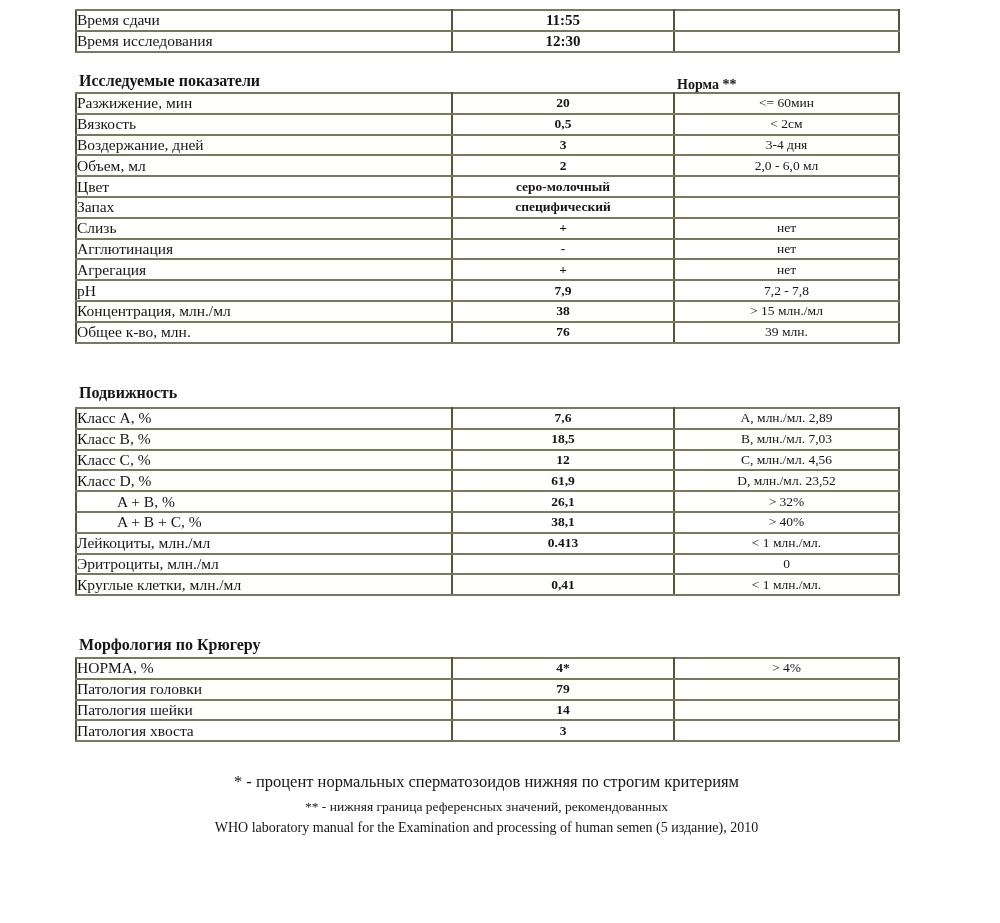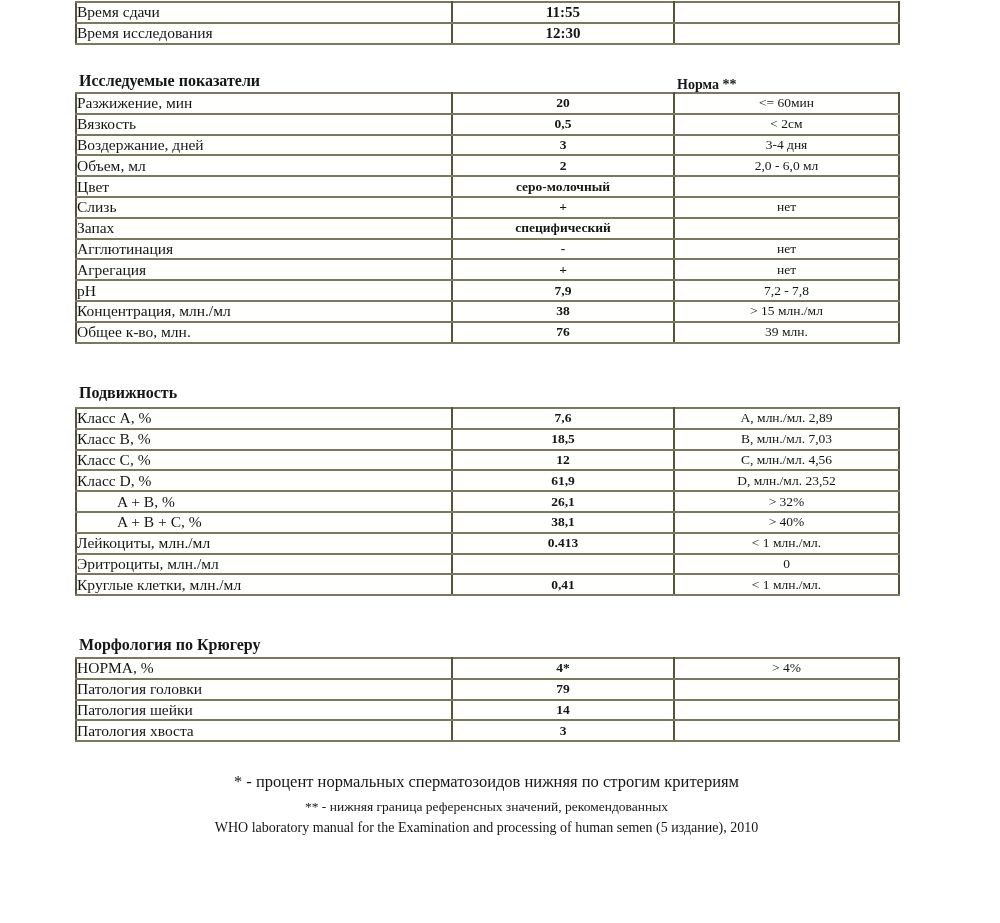--- a/index.html
+++ b/index.html
@@ -31,21 +31,21 @@
     padding:0;
     overflow:hidden;
     white-space:nowrap;
     vertical-align:middle;
   }
   .c-label{font-size:15.5px;padding-left:5px;}
   .c-label.indent{padding-left:40px;}
   .c-value{font-weight:bold;text-align:center;font-size:13.5px;}
   .c-norm{text-align:center;font-size:13.5px;}
   .top-tbl .c-value{font-size:15px;}
-  .top-tbl{top:1px;padding-left:20px;}
+  .top-tbl{top:9px;padding-left:20px;}
   #tbl-1{top:92px;}
   #tbl-2{top:407px;}
   #tbl-3{top:657px;}
   .sec-head{
     position:absolute;left:79px;
     font-weight:bold;font-size:16px;white-space:nowrap;
   }
   #head-1{top:72px;}
   #head-2{top:384px;}
   #head-3{top:636px;}
@@ -122,32 +122,32 @@
           <td class="c-norm">2,0 - 6,0 мл</td>
         </tr>
 
         <tr>
           <td class="c-label">Цвет</td>
           <td class="c-value">серо-молочный</td>
           <td class="c-norm"></td>
         </tr>
 
         <tr>
+          <td class="c-label">Запах</td>
+          <td class="c-value">специфический</td>
+          <td class="c-norm"></td>
+        </tr>
+
+        <tr>
           <td class="c-label">Слизь</td>
           <td class="c-value">+</td>
           <td class="c-norm">нет</td>
         </tr>
 
         <tr>
-          <td class="c-label">Запах</td>
-          <td class="c-value">специфический</td>
-          <td class="c-norm"></td>
-        </tr>
-
-        <tr>
           <td class="c-label">Агглютинация</td>
           <td class="c-value">-</td>
           <td class="c-norm">нет</td>
         </tr>
 
         <tr>
           <td class="c-label">Агрегация</td>
           <td class="c-value">+</td>
           <td class="c-norm">нет</td>
         </tr>

